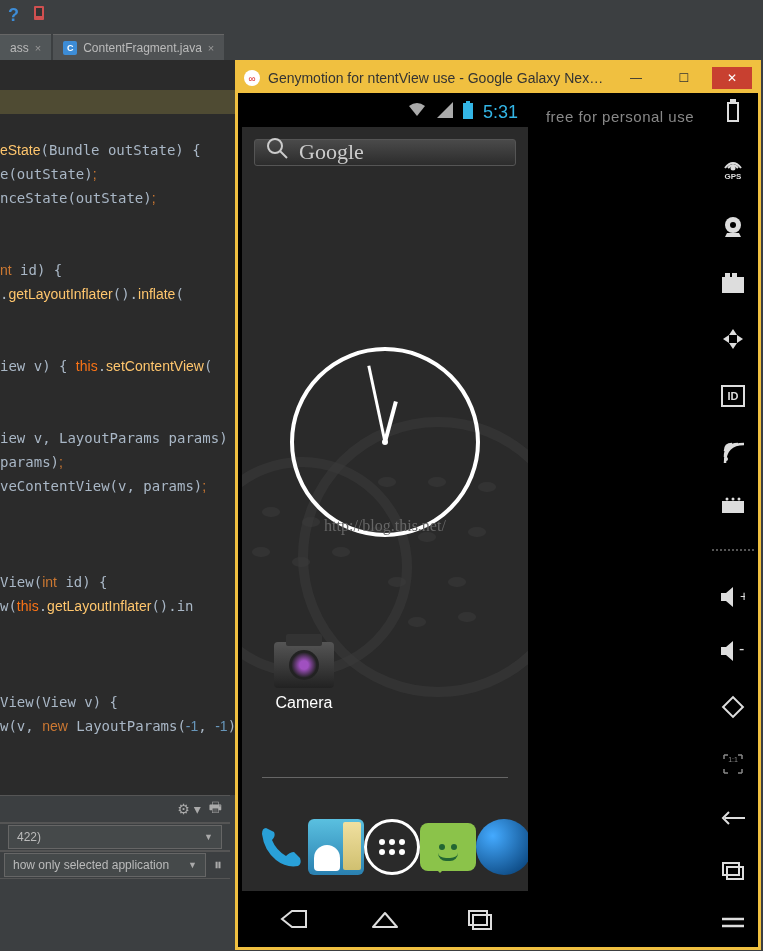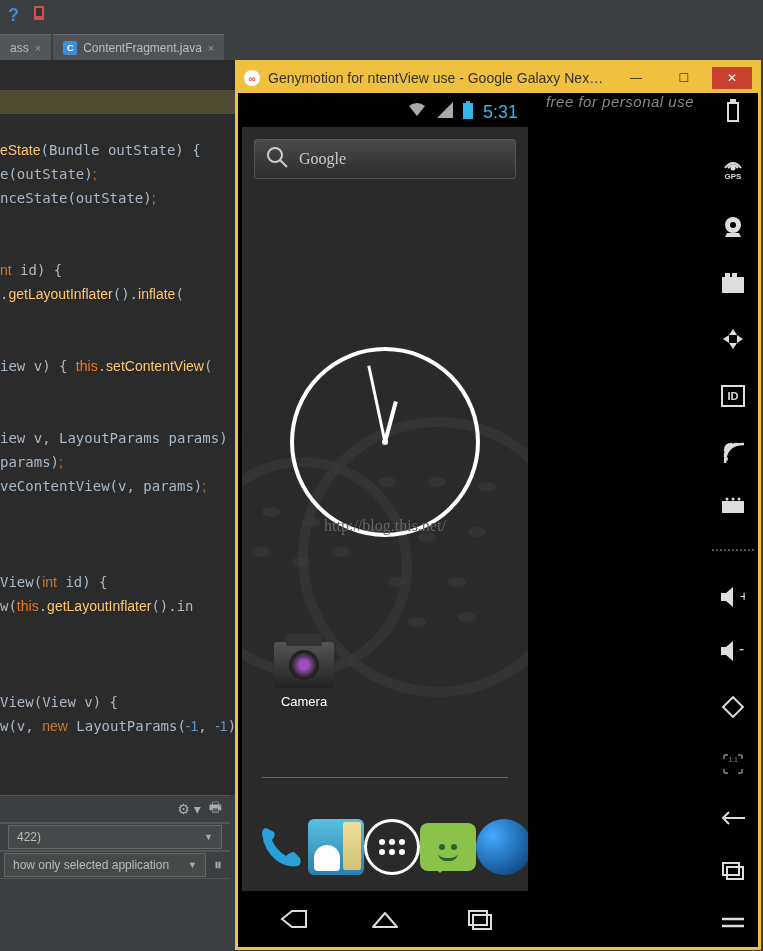--- a/index.html
+++ b/index.html
@@ -48,33 +48,33 @@
 .emu-sidebar{width:50px;background:#000;display:flex;flex-direction:column;align-items:center;padding-top:6px;gap:34px}
 .emu-sidebar .sep{width:42px;border-top:2px dotted #555;margin:2px 0}
 .side-ico{width:28px;height:28px;color:#ddd;display:flex;align-items:center;justify-content:center;font-size:18px}
 
 
 .android{flex:1;background:#2a2a2a;position:relative;margin:4px 4px 0 4px;overflow:hidden}
 .statusbar{height:30px;background:#000;display:flex;align-items:center;justify-content:flex-end;padding:0 10px;gap:10px;color:#33b5e5;font-size:18px}
 .statusbar .wifi{color:#aaa}
 .statusbar .signal{color:#aaa}
 .statusbar .battery{color:#33b5e5}
-.searchbar{margin:12px;height:40px;background:linear-gradient(#4a4a4a,#2c2c2c);border:1px solid #555;border-radius:3px;display:flex;align-items:center;padding:0 10px;gap:10px;color:#bbb;font-size:16px}
+.searchbar{margin:12px;height:27px;background:linear-gradient(#4a4a4a,#2c2c2c);border:1px solid #555;border-radius:3px;display:flex;align-items:flex-end;padding:0 10px;gap:10px;color:#bbb;font-size:22px}
 .searchbar .mag{color:#ccc;font-size:20px}
 .google-text{font-family:serif;color:#ccc}
 
 .clock{position:absolute;left:50%;top:250px;transform:translate(-50%,0);width:190px;height:190px;border:4px solid #fff;border-radius:50%}
 .clock::before{content:"";position:absolute;left:50%;top:50%;width:6px;height:6px;background:#fff;border-radius:50%;transform:translate(-50%,-50%)}
 .hand{position:absolute;left:50%;top:50%;background:#fff;transform-origin:top center}
 .hand.h{width:4px;height:42px;transform:translate(-50%,0) rotate(195deg)}
 .hand.m{width:3px;height:78px;transform:translate(-50%,0) rotate(168deg)}
 
 .watermark{position:absolute;left:50%;top:420px;transform:translateX(-50%);color:#666;font-size:16px;font-family:serif}
 
-.app-icon{position:absolute;display:flex;flex-direction:column;align-items:center;gap:6px;color:#fff;font-size:13px}
+.app-icon{position:absolute;display:flex;flex-direction:column;align-items:center;gap:6px;color:#fff;font-size:16px}
 .camera-app{left:32px;top:545px}
 .camera-body{width:60px;height:46px;background:linear-gradient(#555,#222);border-radius:4px;position:relative}
 .camera-body::before{content:"";position:absolute;left:50%;top:50%;width:30px;height:30px;transform:translate(-50%,-50%);background:radial-gradient(circle,#a050c0 20%,#222 60%);border-radius:50%}
 .camera-body::after{content:"";position:absolute;left:12px;top:-8px;width:36px;height:12px;background:#333;border-radius:2px}
 
 .divider{position:absolute;left:20px;right:20px;top:680px;height:1px;background:#666}
 
 .dock{position:absolute;left:0;right:0;bottom:60px;height:80px;display:flex;align-items:center;justify-content:space-around;padding:0 12px}
 .dock-item{width:62px;height:62px;display:flex;align-items:center;justify-content:center}
 .phone-ico{width:54px;height:54px;position:relative}
@@ -88,21 +88,21 @@
 .msg-ico{width:56px;height:48px;background:#8bc34a;border-radius:8px;position:relative}
 .msg-ico::after{content:"";position:absolute;left:12px;bottom:-10px;border:8px solid transparent;border-top-color:#8bc34a}
 .msg-face{position:absolute;inset:0;display:flex;align-items:center;justify-content:center;gap:6px}
 .msg-face span{width:6px;height:6px;background:#263;border-radius:50%}
 .msg-face .smile{position:absolute;bottom:10px;width:20px;height:8px;border-bottom:3px solid #263;border-radius:0 0 12px 12px}
 .browser-ico{width:56px;height:56px;background:radial-gradient(circle at 30% 30%,#4af,#036);border-radius:50%}
 
 .navbar{position:absolute;left:0;right:0;bottom:0;height:56px;background:#000;display:flex;align-items:center;justify-content:space-around}
 .nav-btn{width:40px;height:30px;color:#ddd;display:flex;align-items:center;justify-content:center}
 
-.emu-footer{height:32px;background:#000;color:#888;font-size:15px;display:flex;align-items:flex-start;padding:0 14px;font-style:italic;font-family:sans-serif;letter-spacing:0.5px}
+.emu-footer{height:32px;background:#000;color:#888;font-size:15px;display:flex;align-items:flex-end;padding:0 14px;font-family:sans-serif;letter-spacing:0.5px}
 
 
 .wm{position:absolute;border:10px solid #3a3a3a;border-radius:50%;opacity:0.6}
 .wm1{width:220px;height:220px;left:-50px;top:360px}
 .wm2{width:280px;height:280px;right:-50px;top:320px}
 .wm .seed{position:absolute;width:18px;height:10px;background:#3a3a3a;border-radius:50%}
 </style>
 </head>
 <body>
 

